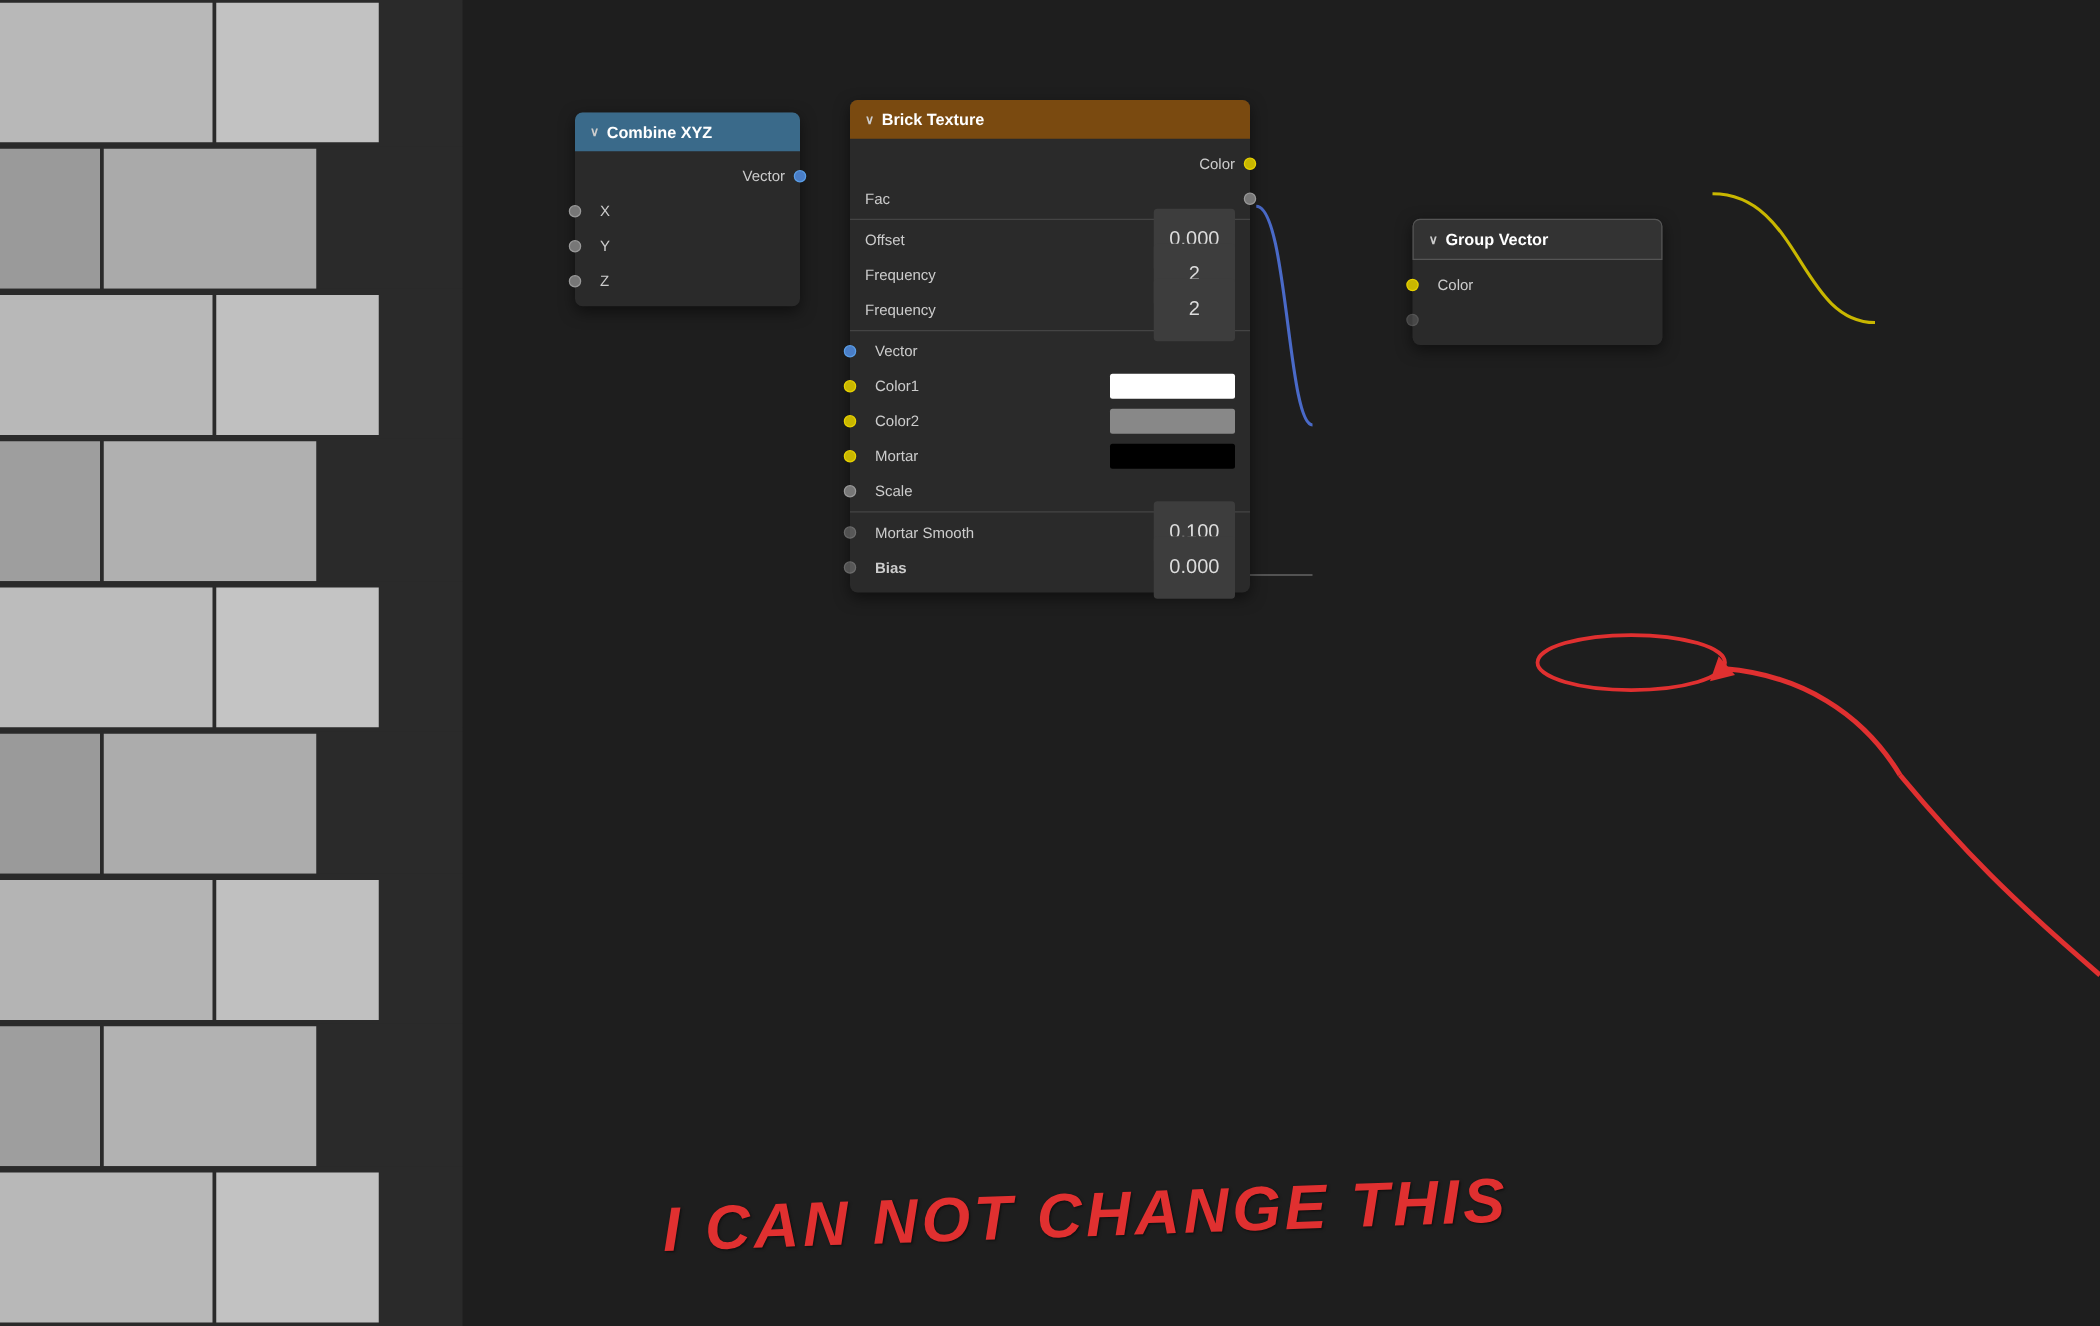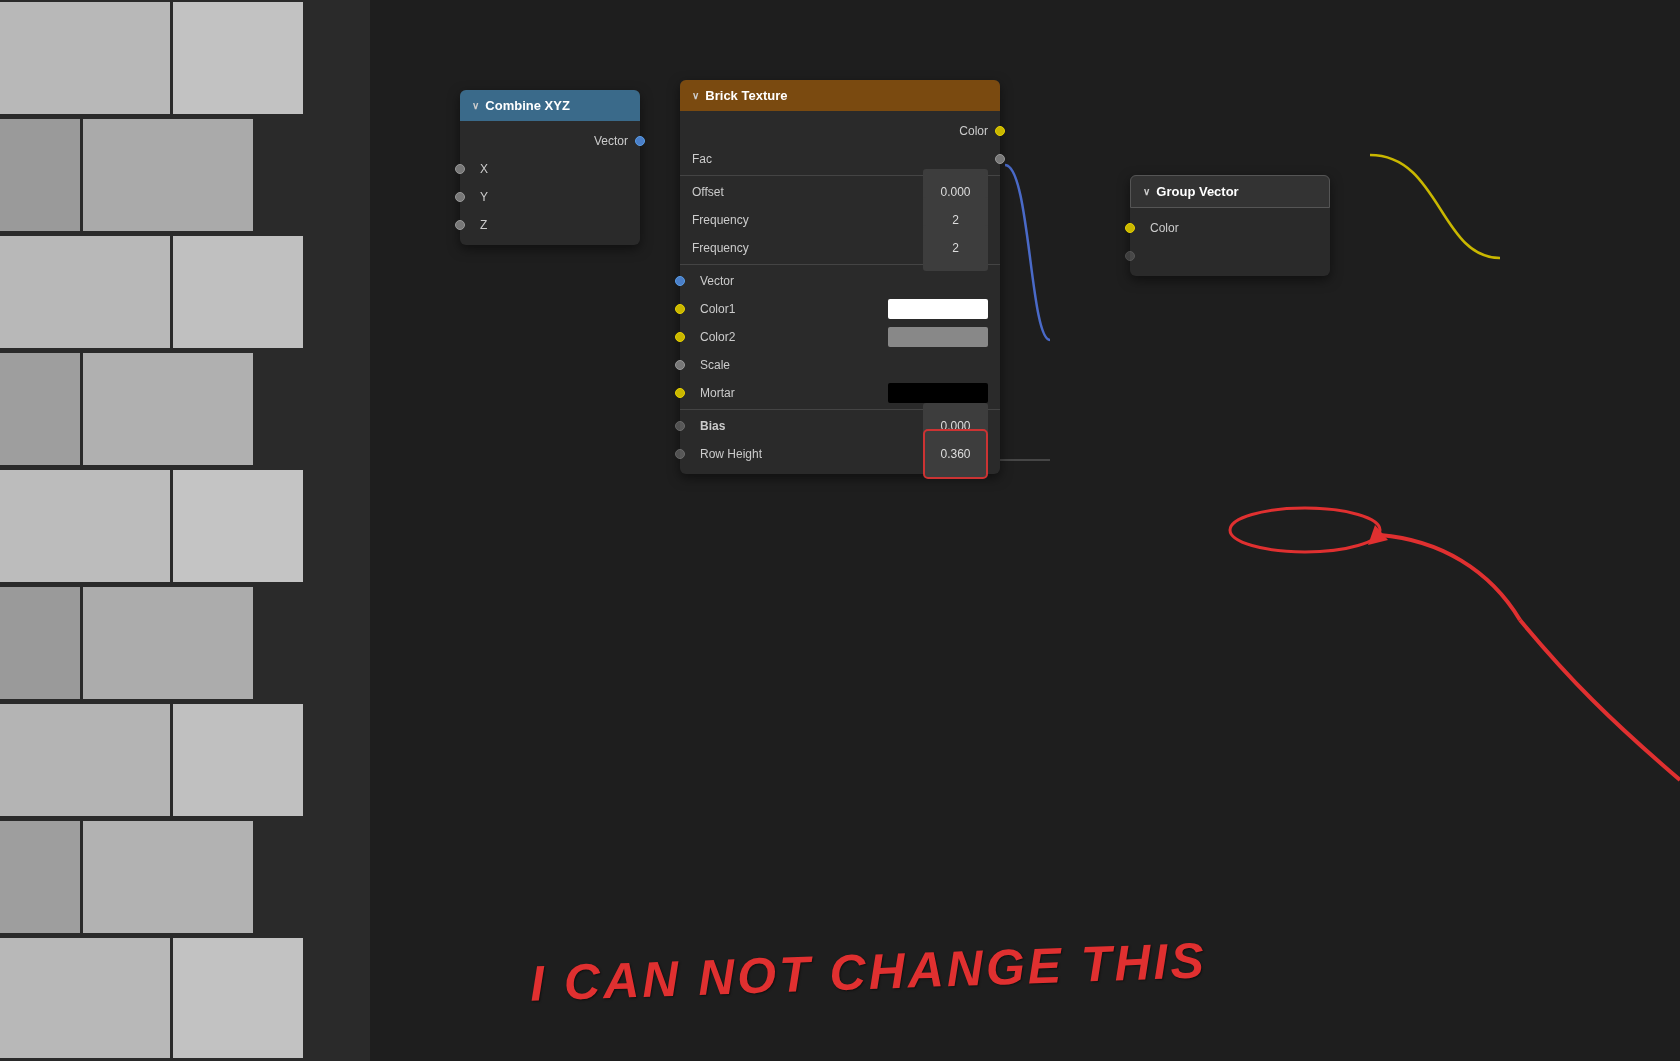--- a/index.html
+++ b/index.html
@@ -116,21 +116,21 @@
       padding: 0 12px;
       position: relative;
     }
     .bt-label {
       color: #ccc;
       font-size: 12px;
       flex: 1;
     }
     .bt-value {
       color: #ddd;
-      font-size: 12px;
+      font-size: 16px;
       background: #3d3d3d;
       border-radius: 3px;
       padding: 16px 10px;
       min-width: 65px;
       text-align: center;
     }
     .bt-value-highlighted {
       background: #3d3d3d;
       border: 2px solid #cc3333;
       border-radius: 5px;
@@ -328,41 +328,41 @@
         <div class="color-swatch swatch-white"></div>
       </div>
 
       <div class="bt-row">
         <div class="node-socket socket-left socket-yellow"></div>
         <span class="bt-label" style="padding-left:8px;">Color2</span>
         <div class="color-swatch swatch-gray"></div>
       </div>
 
       <div class="bt-row">
-        <div class="node-socket socket-left socket-gray"></div>
-        <span class="bt-label" style="padding-left:8px;">Scale</span>
-      </div>
-
-      <div class="bt-row">
         <div class="node-socket socket-left socket-yellow"></div>
         <span class="bt-label" style="padding-left:8px;">Mortar</span>
         <div class="color-swatch swatch-black"></div>
       </div>
 
+      <div class="bt-row">
+        <div class="node-socket socket-left socket-gray"></div>
+        <span class="bt-label" style="padding-left:8px;">Scale</span>
+      </div>
+
       <div class="divider"></div>
 
+      <div class="bt-row">
+        <div class="node-socket socket-left socket-gray" style="opacity:0.6;"></div>
+        <span class="bt-label" style="padding-left:8px;">Mortar Smooth</span>
+        <span class="bt-value">0.100</span>
+      </div>
       <div class="bt-row">
         <div class="node-socket socket-left socket-gray" style="opacity:0.6;"></div>
         <span class="bt-label" style="padding-left:8px;font-weight:bold;">Bias</span>
         <span class="bt-value">0.000</span>
-      </div>
-      <div class="bt-row">
-        <div class="node-socket socket-left socket-gray" style="opacity:0.6;"></div>
-        <span class="bt-label" style="padding-left:8px;">Row Height</span>
-        <span class="bt-value bt-value-highlighted">0.360</span>
       </div>
     </div>
   </div>
 
   <div class="node group-output">
     <div class="node-header">
       <span class="collapse-arrow">∨</span>
       <span>Group Vector</span>
     </div>
     <div class="node-body">

